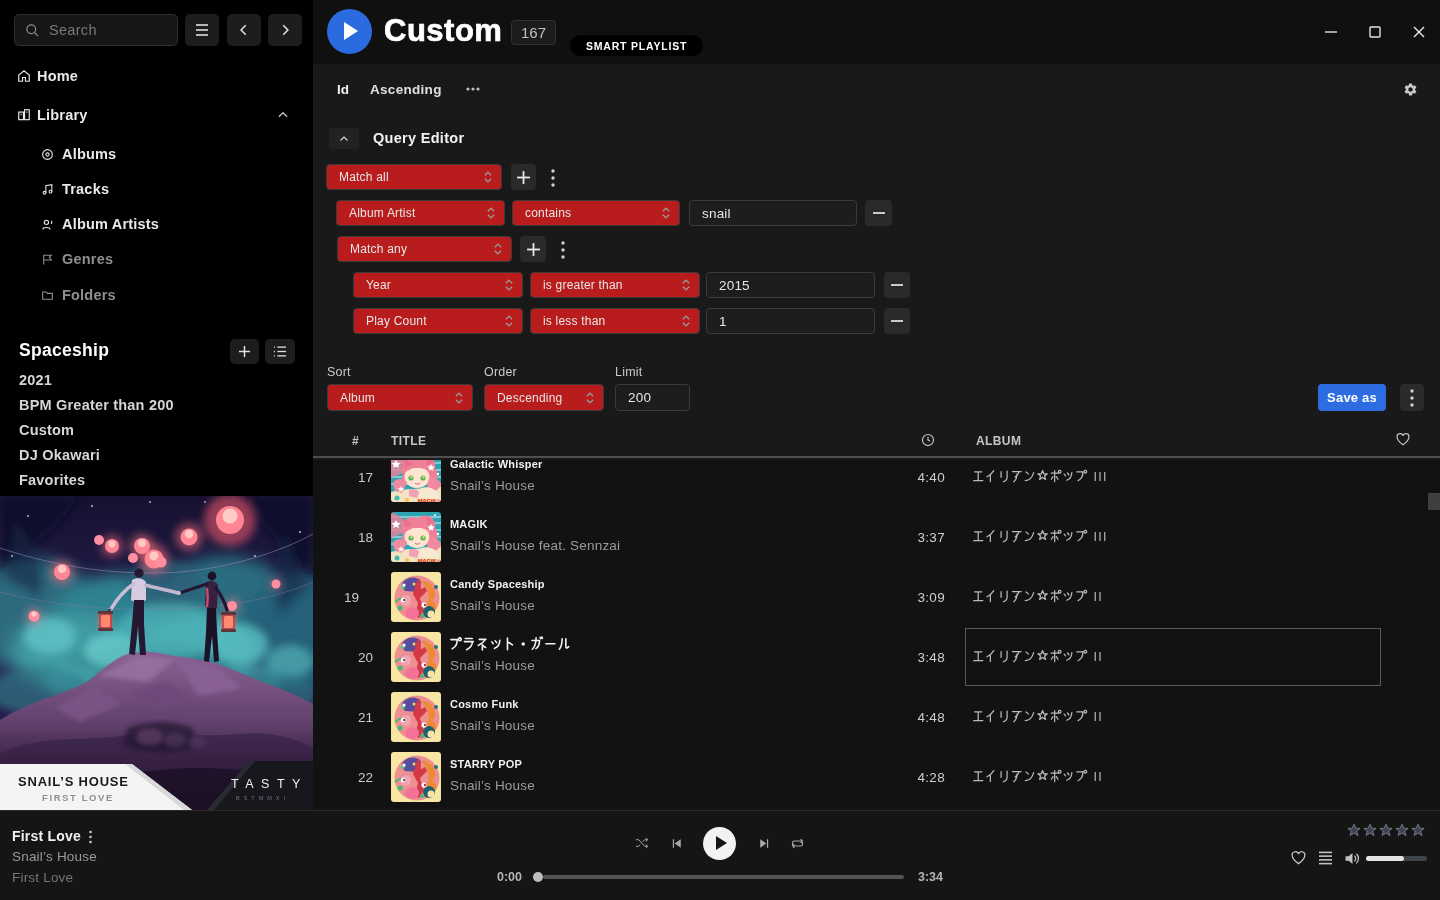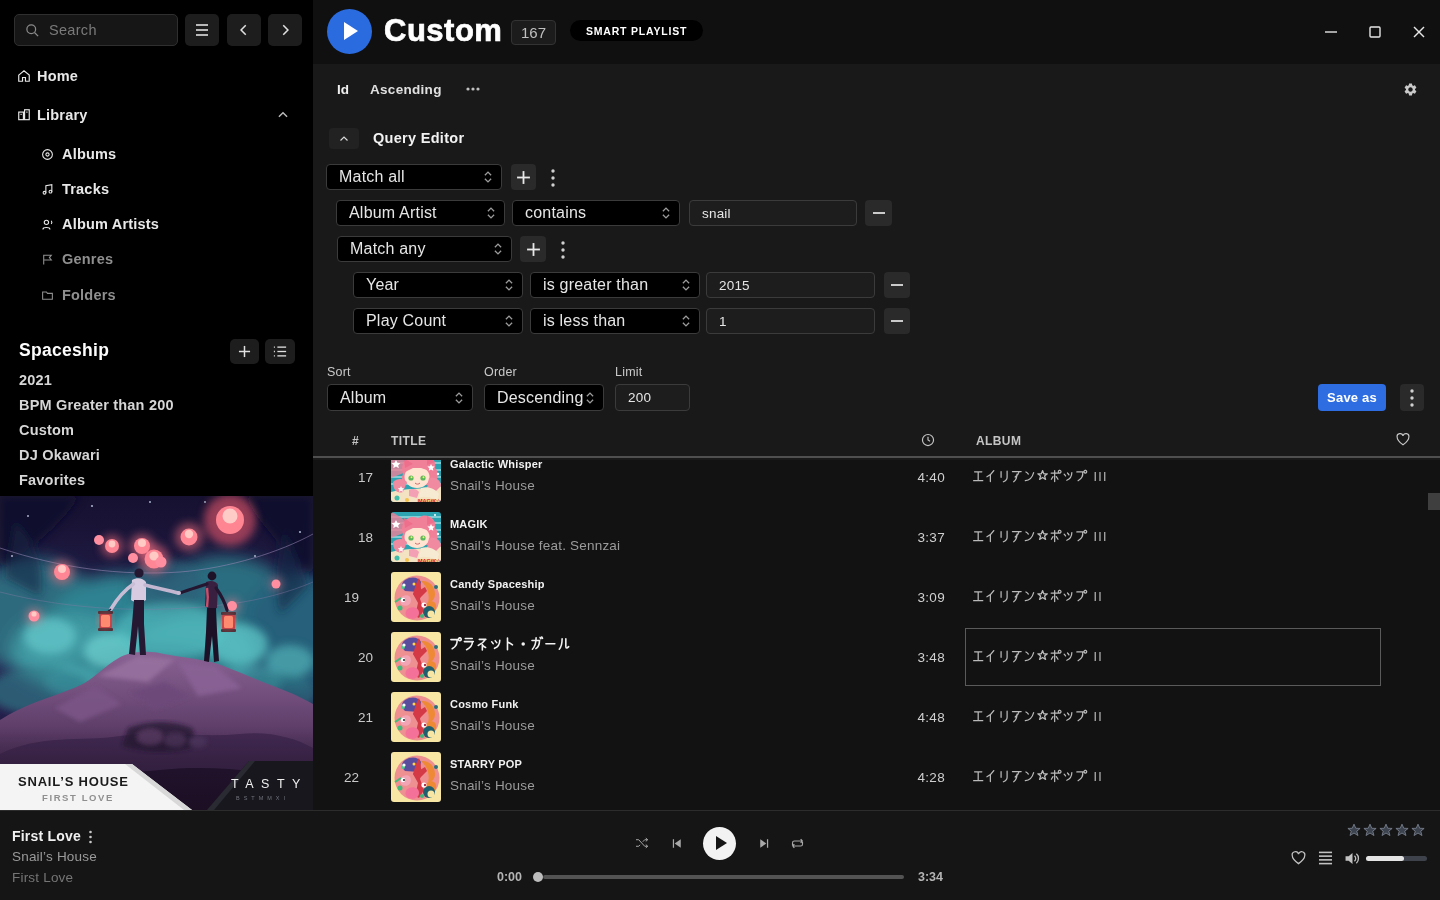--- a/index.html
+++ b/index.html
@@ -12,21 +12,21 @@
   .navitem svg { margin-left:17px; margin-right:6px; width:14px; height:14px; }
   .navsub svg { margin-left:41px; margin-right:8px; width:13px; height:13px; }
   .dim { color:#8f8f8f; }
   .plitem { position:absolute; left:19px; color:#d6d6d6; font-size:14.5px; letter-spacing:.2px;font-weight:bold; }
   
   #titlebar { position:absolute; left:313px; top:0; width:1127px; height:64px; background:#101010; }
   #playbtn { position:absolute; left:14px; top:9px; width:45px; height:45px; border-radius:50%; background:#2b6be0; }
   #playbtn:after { content:""; position:absolute; left:17px; top:13px; border-left:14px solid #fff; border-top:9px solid transparent; border-bottom:9px solid transparent; }
   
   #content { position:absolute; left:313px; top:64px; width:1127px; height:746px; background:#191919; }
-  .sel { position:absolute; background:#000000; border:1px solid #3b3b3b; border-radius:4px; color:#e6e6e6; font-size:16px; display:flex; align-items:center; padding-left:12px; letter-spacing:.2px; }
+  .sel { position:absolute; background:#b91c1c; border:1px solid #3b3b3b; border-radius:4px; color:#e6e6e6; font-size:12px; display:flex; align-items:center; padding-left:12px; letter-spacing:.2px; }
   .sel .chev { position:absolute; right:9px; top:50%; transform:translateY(-50%); }
   .inp { position:absolute; background:#1d1d1d; border:1px solid #3b3b3b; border-radius:4px; color:#e6e6e6; font-size:13.5px; display:flex; align-items:center; padding-left:12px; letter-spacing:.2px; }
   .sqbtn { position:absolute; background:#2a2a2a; border-radius:4px; display:flex; align-items:center; justify-content:center; color:#e0e0e0; }
   .lbl { position:absolute; color:#c9c9c9; font-size:12.5px; letter-spacing:.2px; }
   
   #thead { position:absolute; left:0; top:360px; width:1127px; height:34px; background:#191919; border-bottom:2px solid #4f4f4f; color:#c5c5c5; font-size:12px; font-weight:700; letter-spacing:.4px; }
   #tbody { position:absolute; left:0; top:396px; width:1127px; height:351px; background:#121212; overflow:hidden; }
   .row { position:absolute; left:0; width:1127px; height:60px; }
   .thumb { position:absolute; left:78px; top:5px; width:50px; height:50px; border-radius:3px; overflow:hidden; }
   .ttl { position:absolute; left:137px; top:11px; font-size:11px; font-weight:700; color:#f2f2f2; letter-spacing:.2px; }
@@ -262,21 +262,21 @@
       <path d="M249 265 L207 314 L214 314 L255 265 Z" fill="#2a2a33"></path>
       <text x="231" y="292" font-family="Liberation Sans" font-size="12.5" letter-spacing="7.5" fill="#f0f0f0">TASTY</text>
       <text x="236" y="304" font-family="Liberation Sans" font-size="5.5" letter-spacing="4" fill="#73737d">BSTMMXI</text>
     </svg>
     </div>
   </div>
   <div id="titlebar">
     <div id="playbtn"></div>
     <div style="position:absolute;left:71px;top:13px;font-size:31px;font-weight:700;color:#fff;letter-spacing:.5px;-webkit-text-stroke:.7px #fff">Custom</div>
     <div style="position:absolute;left:198px;top:20px;width:45px;height:25px;background:#1c1c1c;border:1px solid #333;border-radius:4px;color:#c0c0c0;font-size:15px;display:flex;align-items:center;justify-content:center">167</div>
-    <div style="position:absolute;left:257px;top:20px;height:21px;background:#000;border-radius:12px;color:#fff;font-size:10.5px;font-weight:700;letter-spacing:.8px;display:flex;align-items:center;padding:0 16px">SMART PLAYLIST</div>
+    <div style="position:absolute;left:257px;top:35px;height:21px;background:#000;border-radius:12px;color:#fff;font-size:10.5px;font-weight:700;letter-spacing:.8px;display:flex;align-items:center;padding:0 16px">SMART PLAYLIST</div>
     <svg style="position:absolute;left:1012px;top:26px" width="12" height="12" viewBox="0 0 12 12" stroke="#e6e6e6" stroke-width="1.4">
         <line x1="0" y1="6" x2="12" y2="6"></line>
       </svg>
     <svg style="position:absolute;left:1056px;top:26px" width="12" height="12" viewBox="0 0 12 12" fill="none" stroke="#e6e6e6" stroke-width="1.4">
         <rect x="1" y="1" width="10" height="10" rx="1"></rect>
       </svg>
     <svg style="position:absolute;left:1100px;top:26px" width="12" height="12" viewBox="0 0 12 12" stroke="#e6e6e6" stroke-width="1.4">
         <line x1="1" y1="1" x2="11" y2="11"></line>
         <line x1="11" y1="1" x2="1" y2="11"></line>
       </svg>
@@ -760,21 +760,21 @@
                 <path d="M1,4.4 C1.6,5 2,5.4 2.4,6.2 M4.2,3.4 C4.8,4 5.2,4.4 5.6,5.2 M8.4,3 C8.4,6.6 6.6,9.2 3.6,10.4" fill="none" stroke="#b9b9b9" stroke-width="1.2" stroke-linecap="round" stroke-linejoin="round"></path>
               </g>
               <g transform="translate(103.0,0) scale(1.038)">
                 <path d="M0.8,2.4 H7 M6.4,2.4 C7,5.6 5.4,8.8 2,10.8 M9,0.8 A1.3,1.3 0 1 0 9.02,0.8" fill="none" stroke="#b9b9b9" stroke-width="1.2" stroke-linecap="round" stroke-linejoin="round"></path>
               </g>
               <text x="120.6" y="11.4" font-size="12.5" fill="#b9b9b9" font-family="Liberation Sans">I</text>
               <text x="125.3" y="11.4" font-size="12.5" fill="#b9b9b9" font-family="Liberation Sans">I</text>
             </svg></div>
         </div>
         <div class="row" style="top:286.7px">
-          <div style="position:absolute;left:31px;top:50%;transform:translateY(-50%);width:29px;text-align:left;font-size:13.5px;color:#c9c9c9">22</div>
+          <div style="position:absolute;left:31px;top:50%;transform:translateY(-50%);width:29px;text-align:right;font-size:13.5px;color:#c9c9c9">22</div>
           <div class="thumb"><svg width="52" height="52" viewBox="0 0 52 52">
               <rect width="52" height="52" fill="#f8e7a4"></rect>
               <circle cx="26" cy="26" r="22.5" fill="#ee8f92"></circle>
               <path d="M14 8 C20 4 28 5 30 10 L28 20 L14 19 C10 15 10 11 14 8 Z" fill="#5b4d9e"></path>
               <path d="M30 9 C38 8 44 14 44 22 C44 27 41 30 37 31 C39 24 37 15 30 9 Z" fill="#ee8a35"></path>
               <path d="M36 31 C40 28 44 29 45 33 C46 38 42 42 37 41 C33 40 33 34 36 31 Z" fill="#ee8a35"></path>
               <path d="M28 6 C30 12 31 20 29 27 L33 38 L28 46 L24 44 L27 31 L22 22 C24 16 25 10 28 6 Z" fill="#d33a46"></path>
               <path d="M22 22 L34 15 L36 19 L28 27 Z" fill="#d33a46"></path>
               <path d="M12 24 C16 22 20 24 20 28 C20 33 15 35 11 33 C8 30 9 26 12 24 Z" fill="#f2a4b4"></path>
               <path d="M18 36 C23 34 28 36 28 41 C28 46 22 48 17 46 C13 43 14 38 18 36 Z" fill="#f4729a"></path>

